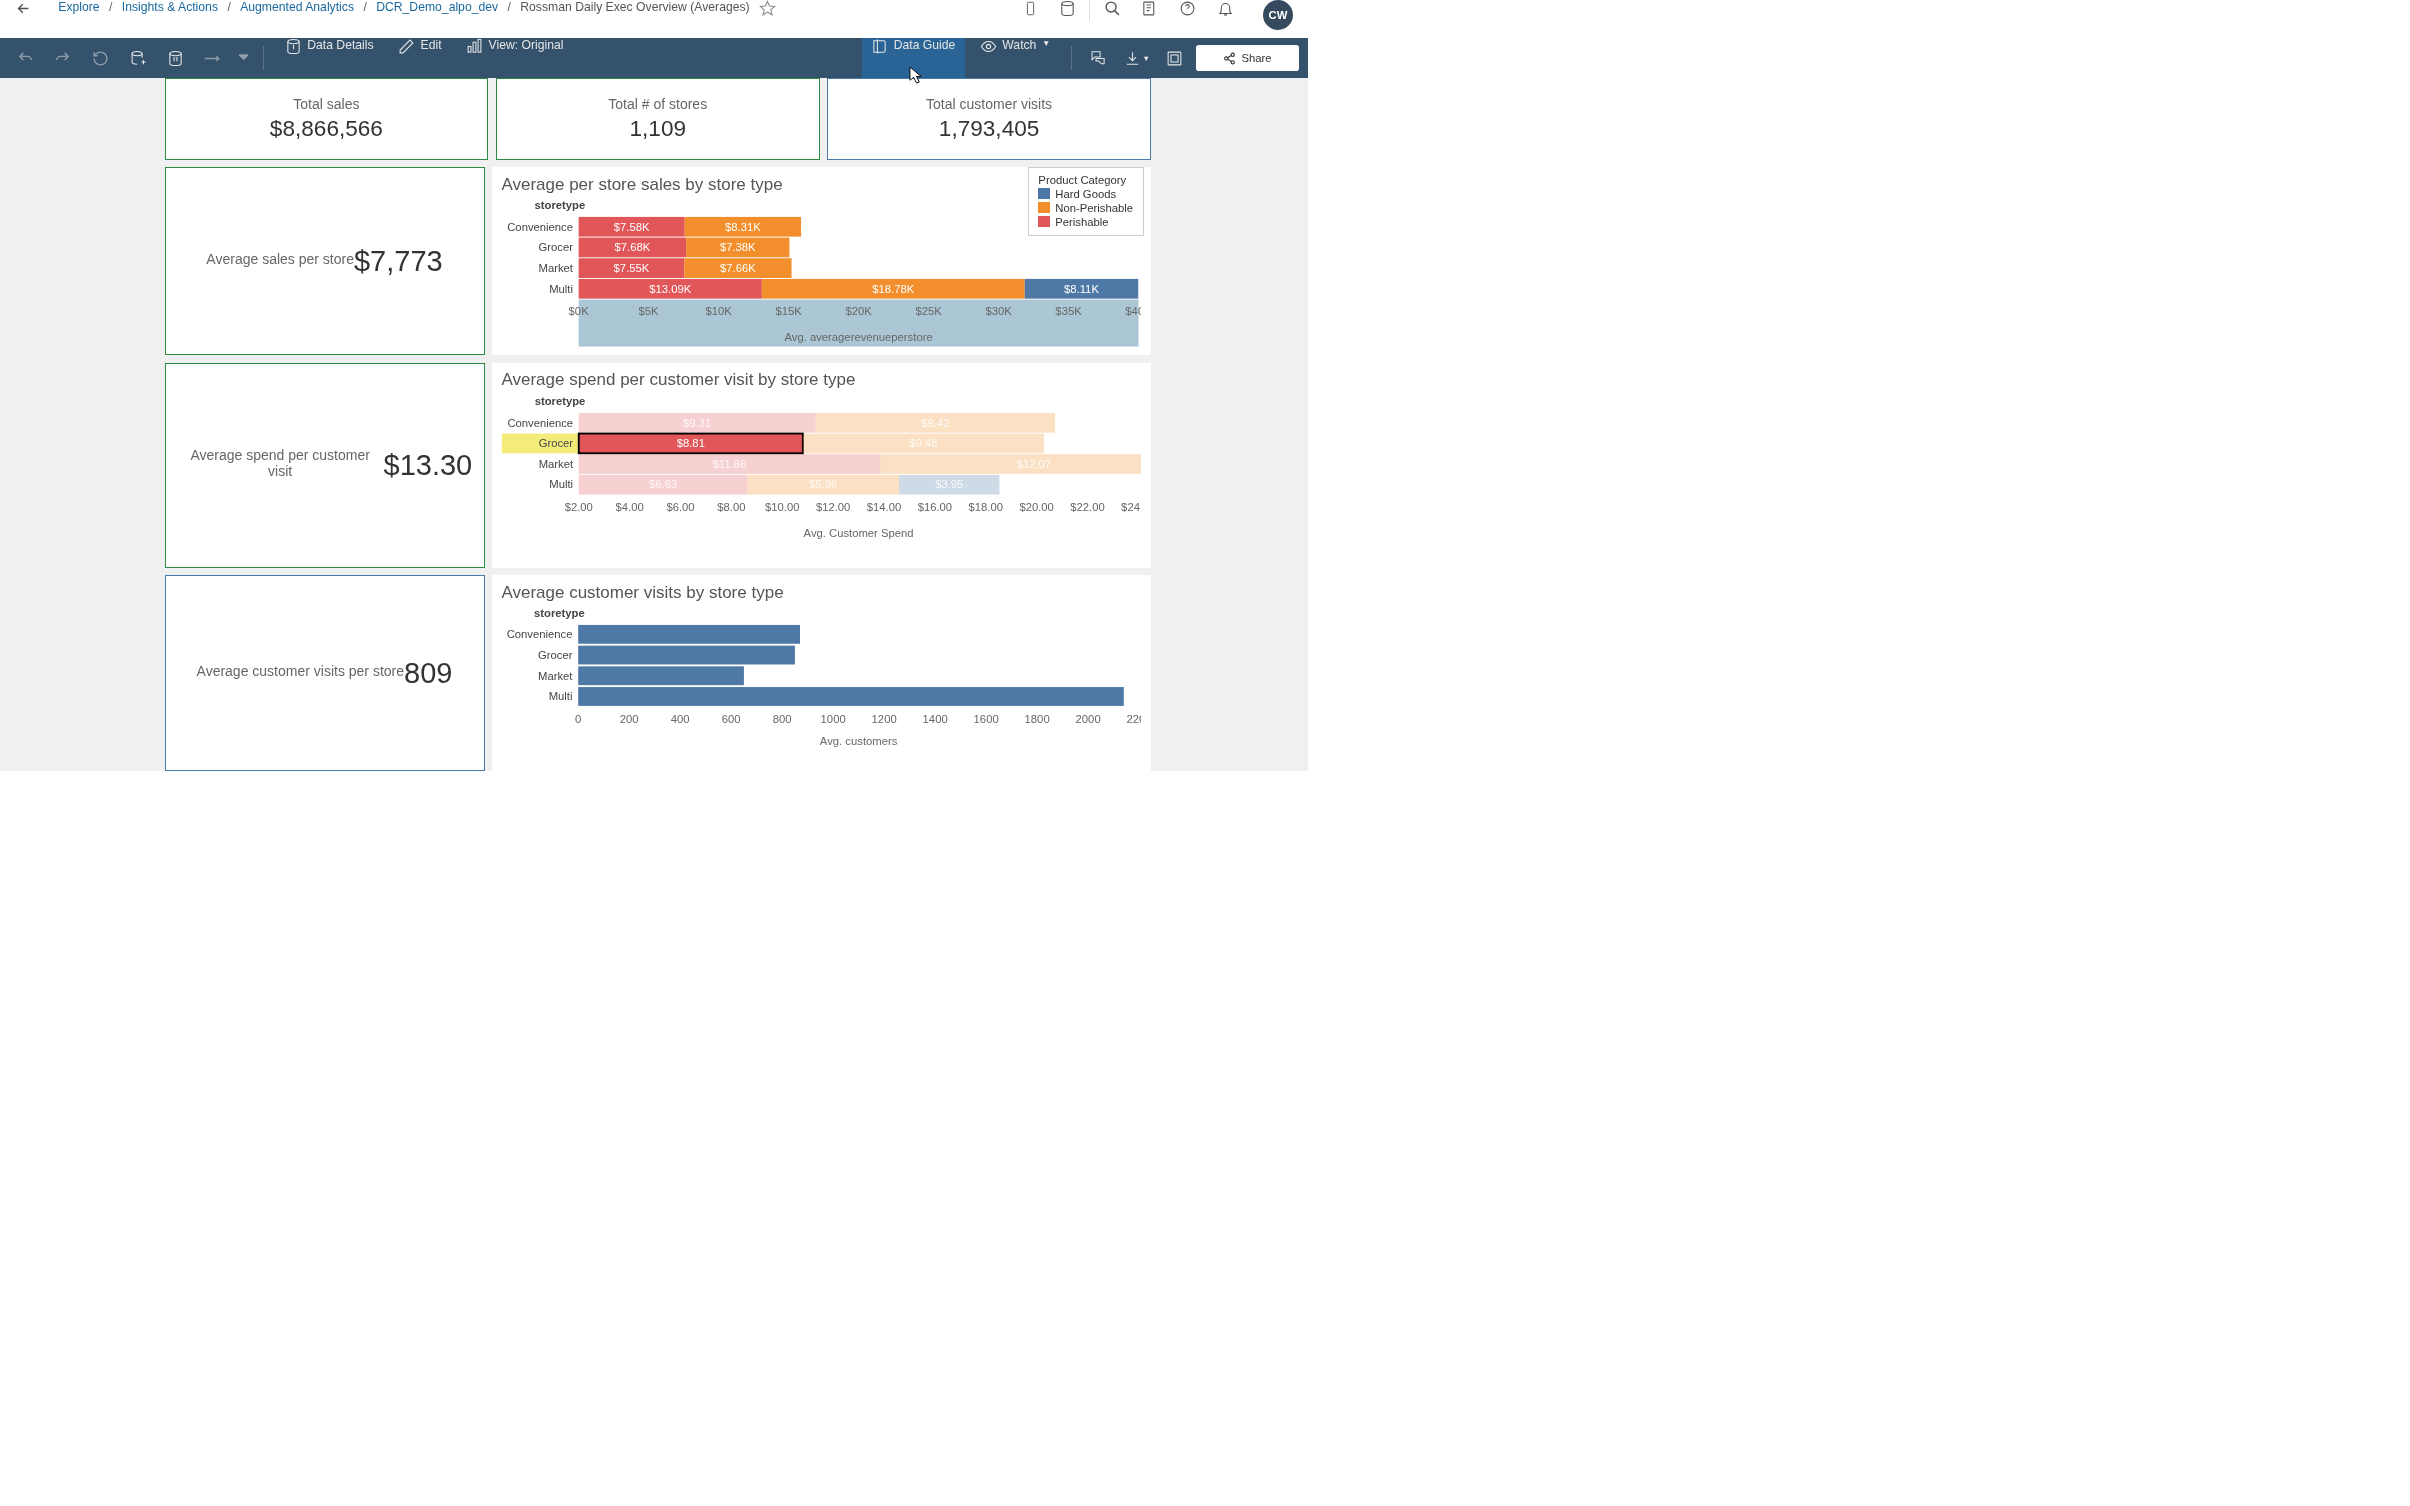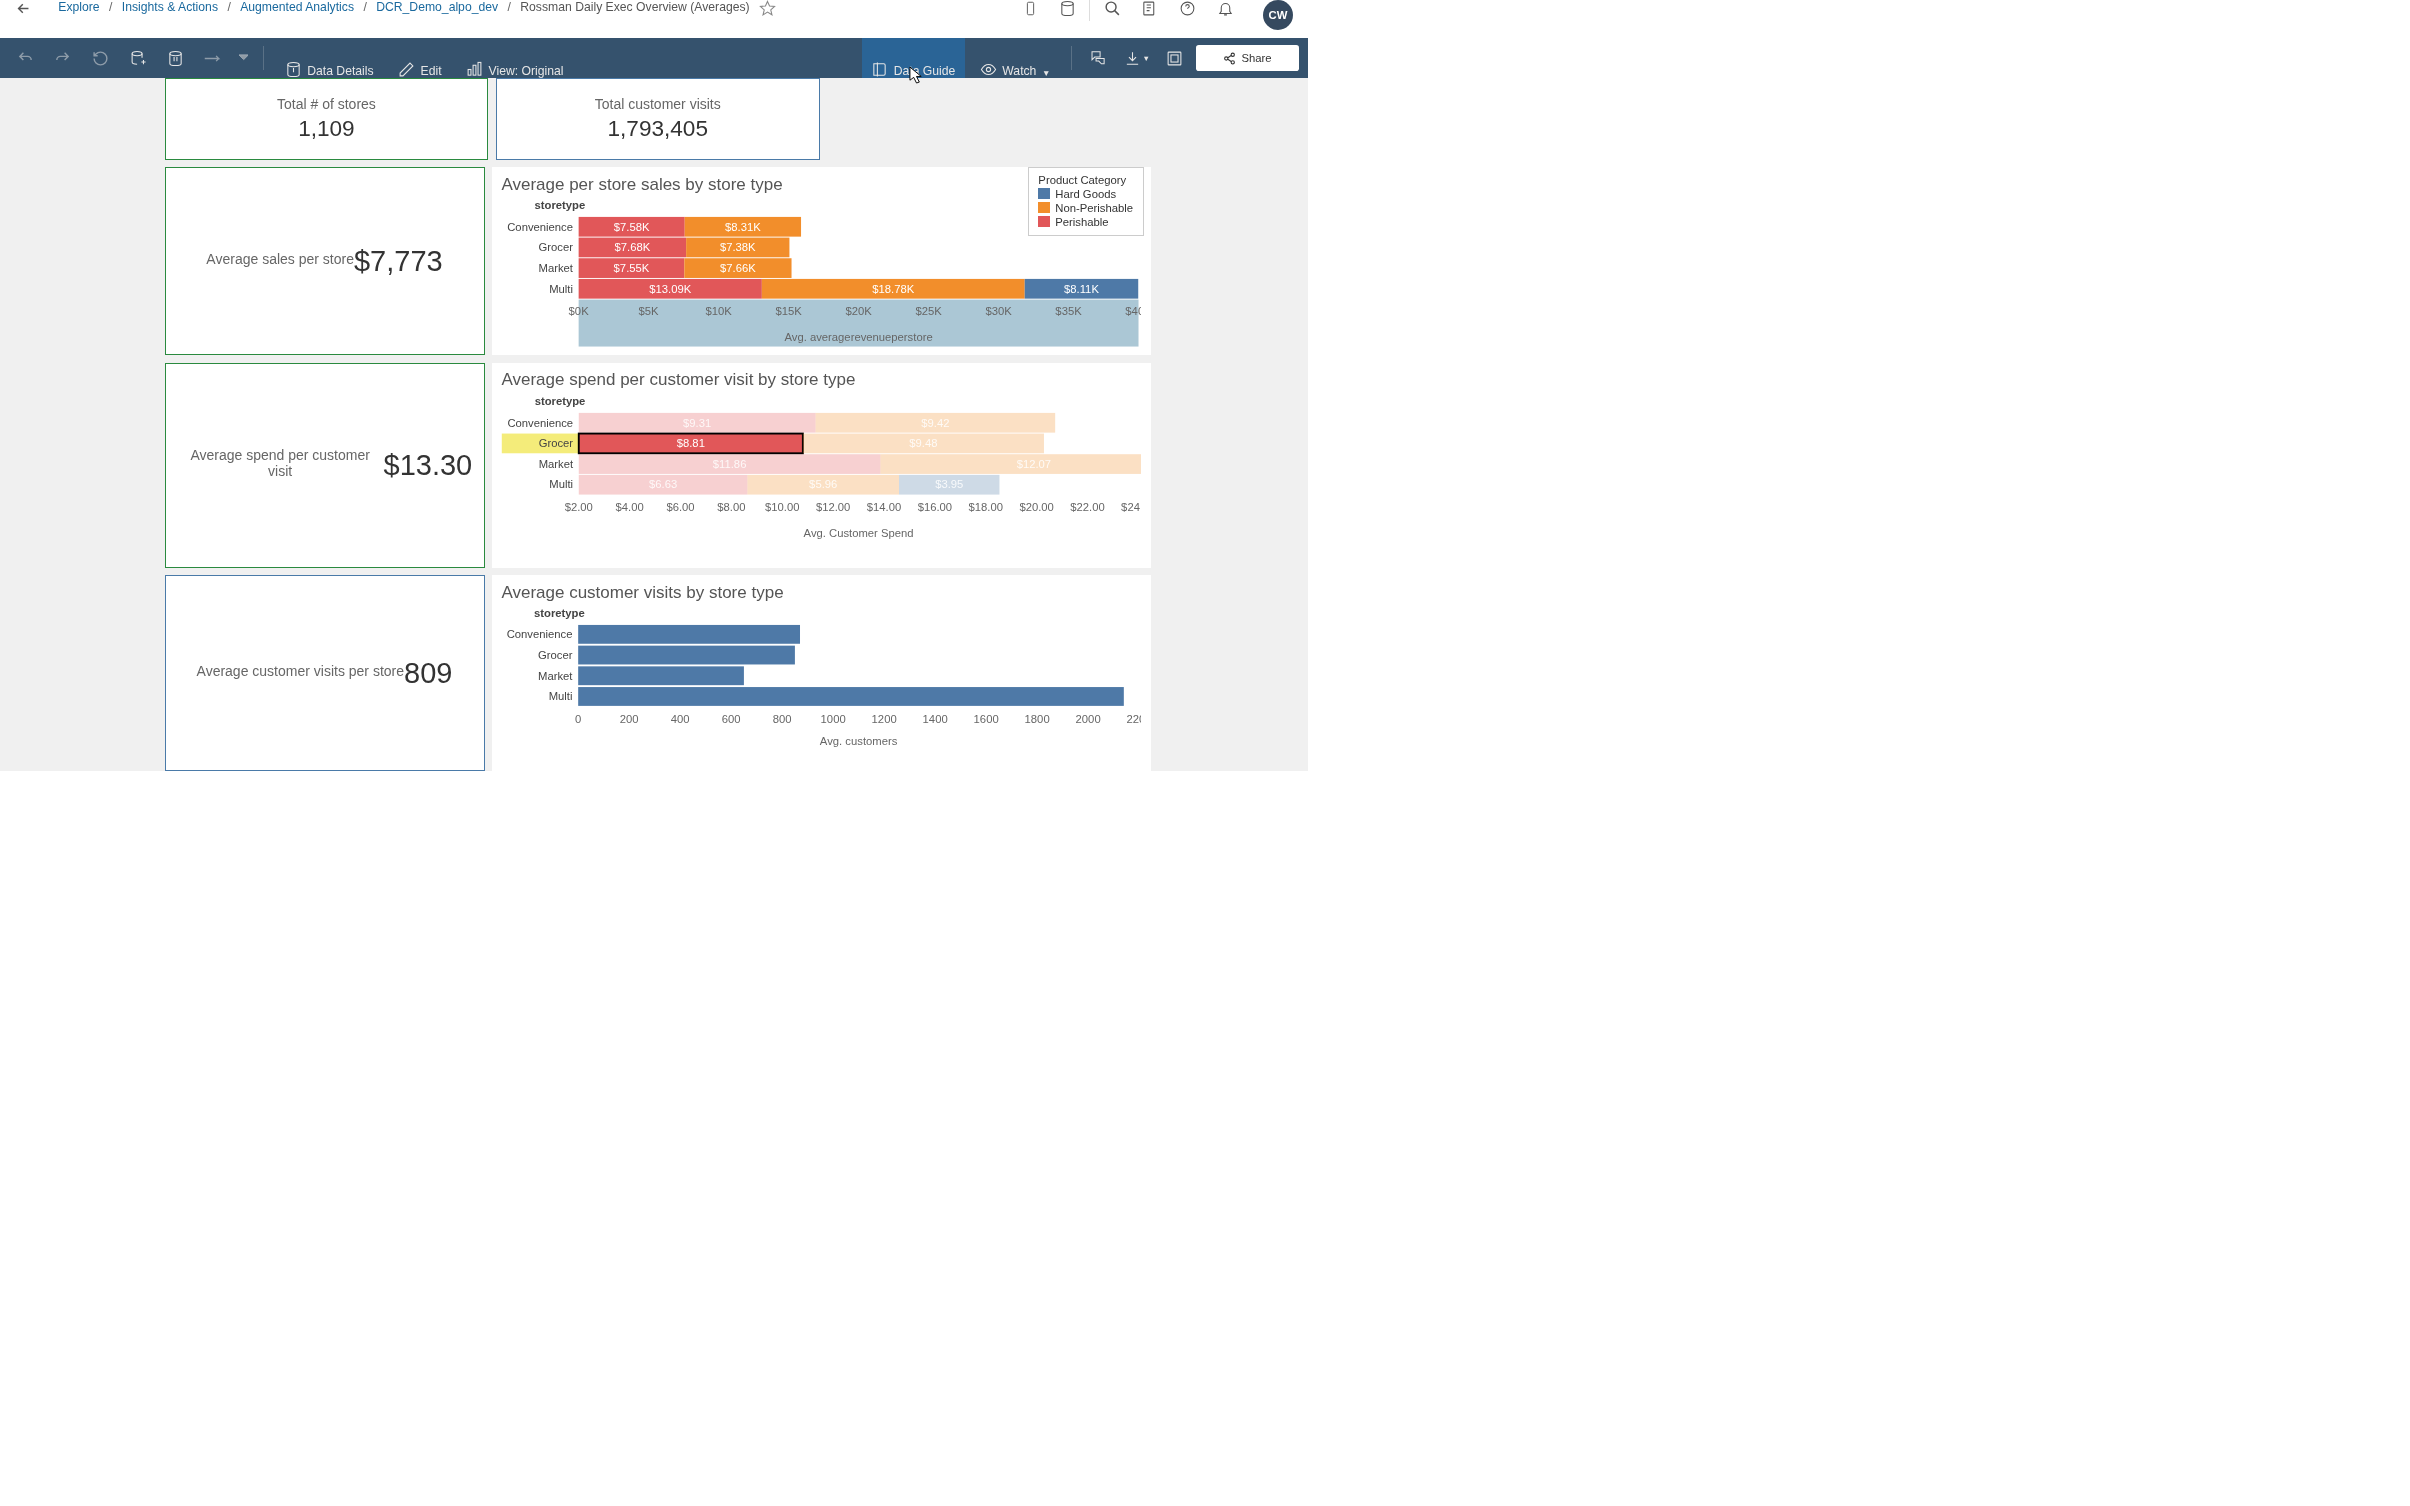--- a/index.html
+++ b/index.html
@@ -6,21 +6,21 @@
 body{background:#fff;font-size:12.2px;color:#333;width:1308px;overflow:hidden}
 .topbar{height:38px;display:flex;align-items:flex-start;padding:0 15px;gap:9.4px}
 .topbar .crumb{color:#1a699e;cursor:pointer}
 .topbar .sep{color:#666}
 .topbar .cur{color:#555}
 .topbar .sp{flex:1}
 .avatar{width:30px;height:30px;border-radius:50%;background:#35495f;color:#fff;display:flex;align-items:center;justify-content:center;font-weight:600;font-size:11.3px}
 .icn{width:17px;height:17px;display:flex;align-items:center;justify-content:center;color:#555}
 .vdiv{width:0.9px;height:21px;background:#ddd;margin:0 3.8px}
 .actionbar{height:40px;background:#35526d;display:flex;align-items:center;padding:0 9.4px;gap:5.6px;color:#e6e6e6}
-.actionbar .btn{display:flex;align-items:flex-end;gap:5.6px;padding:0 9.4px;height:40px;cursor:pointer;font-size:12.2px}
+.actionbar .btn{display:flex;align-items:flex-start;gap:5.6px;padding:0 9.4px;height:40px;cursor:pointer;font-size:12.2px}
 .actionbar .btn.active{background:#2a6496}
 .actionbar .btn svg,.actionbar .bic svg{stroke:#e6e6e6}
 .actionbar .bic{display:flex;align-items:center;justify-content:center;width:32px;height:40px;cursor:pointer}
 .share{background:#fff;color:#333;border-radius:2.8px;height:26px;padding:0 27px;display:flex;align-items:center;gap:5.6px;cursor:pointer;font-size:11.3px}
 .canvas{background:#f0f0f0;padding:0;display:flex;justify-content:center}
 .dash{width:979px;display:grid;grid-template-columns:320px 659px;gap:7.5px;padding-top:0}
 .kpis{display:grid;grid-template-columns:repeat(3,1fr);gap:7.5px;grid-column:1/3}
 .card{background:#fff;border:1.9px solid #2a8a3f;display:flex;flex-direction:column;align-items:center;justify-content:center;padding:17px 7.5px}
 .card .lbl{font-size:14px;color:#666;margin-bottom:3.8px;text-align:center}
 .card .val{font-size:22.6px;color:#333;font-weight:400}
@@ -214,20 +214,24 @@
         <path d="M9 10.5l6-4M9 13.5l6 4"></path>
       </svg>
       <span>Share</span>
     </span>
 </div>
 
 <div class="canvas">
 <div class="dash">
 
   <div class="kpis">
+    <div class="card">
+      <div class="lbl">Total sales</div>
+      <div class="val">$8,866,566</div>
+    </div>
     <div class="card">
       <div class="lbl">Total # of stores</div>
       <div class="val">1,109</div>
     </div>
     <div class="card blue">
       <div class="lbl">Total customer visits</div>
       <div class="val">1,793,405</div>
     </div>
   </div>
 

